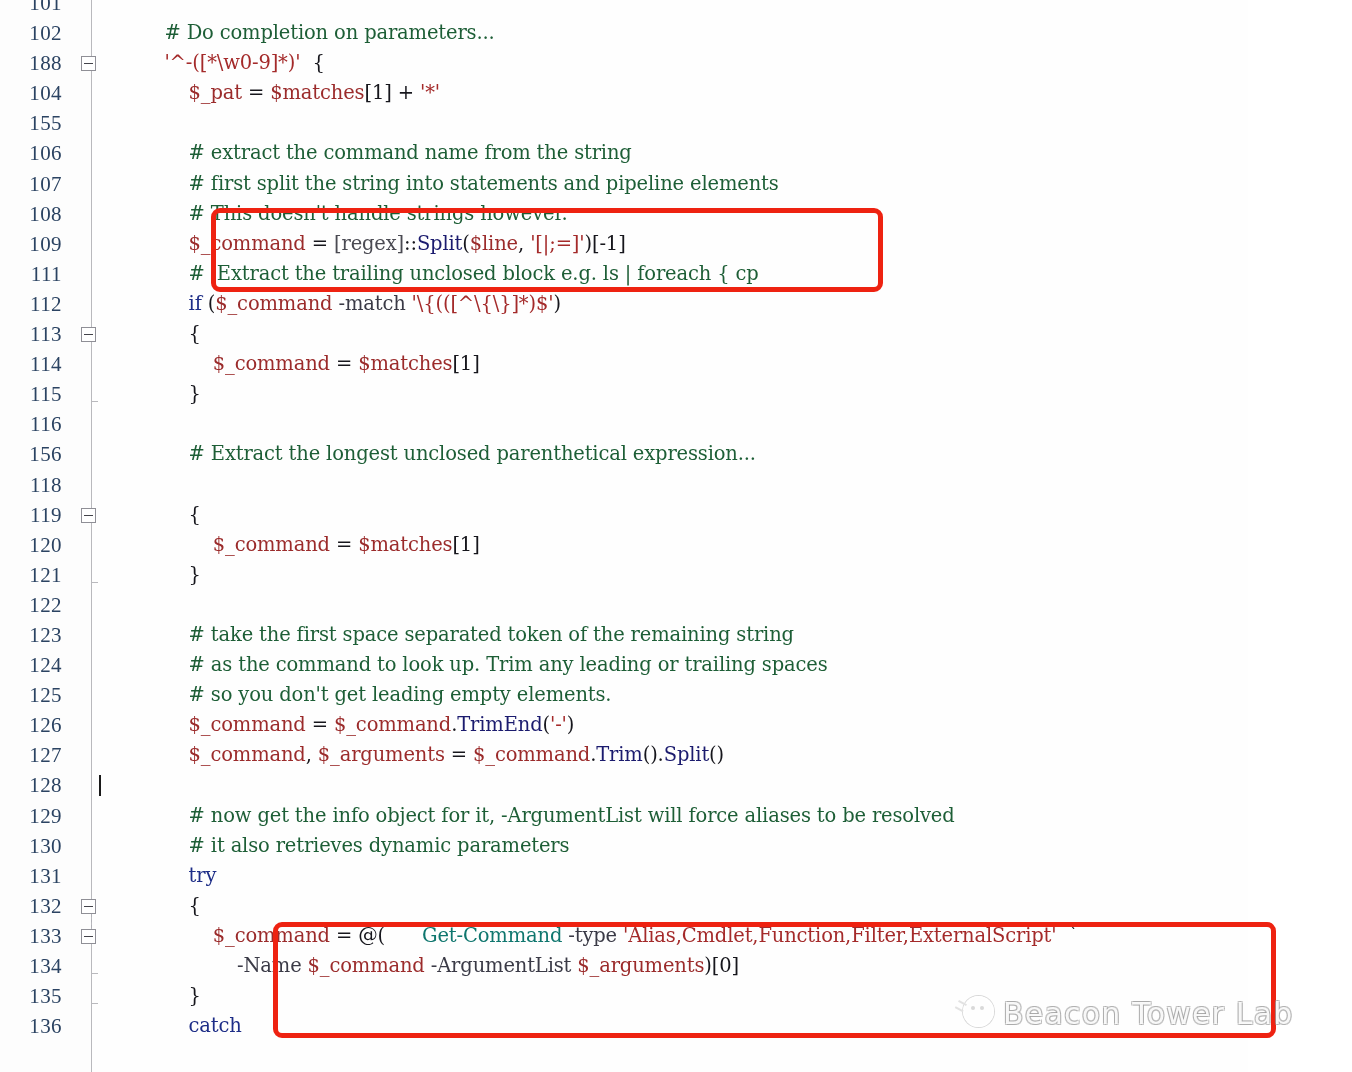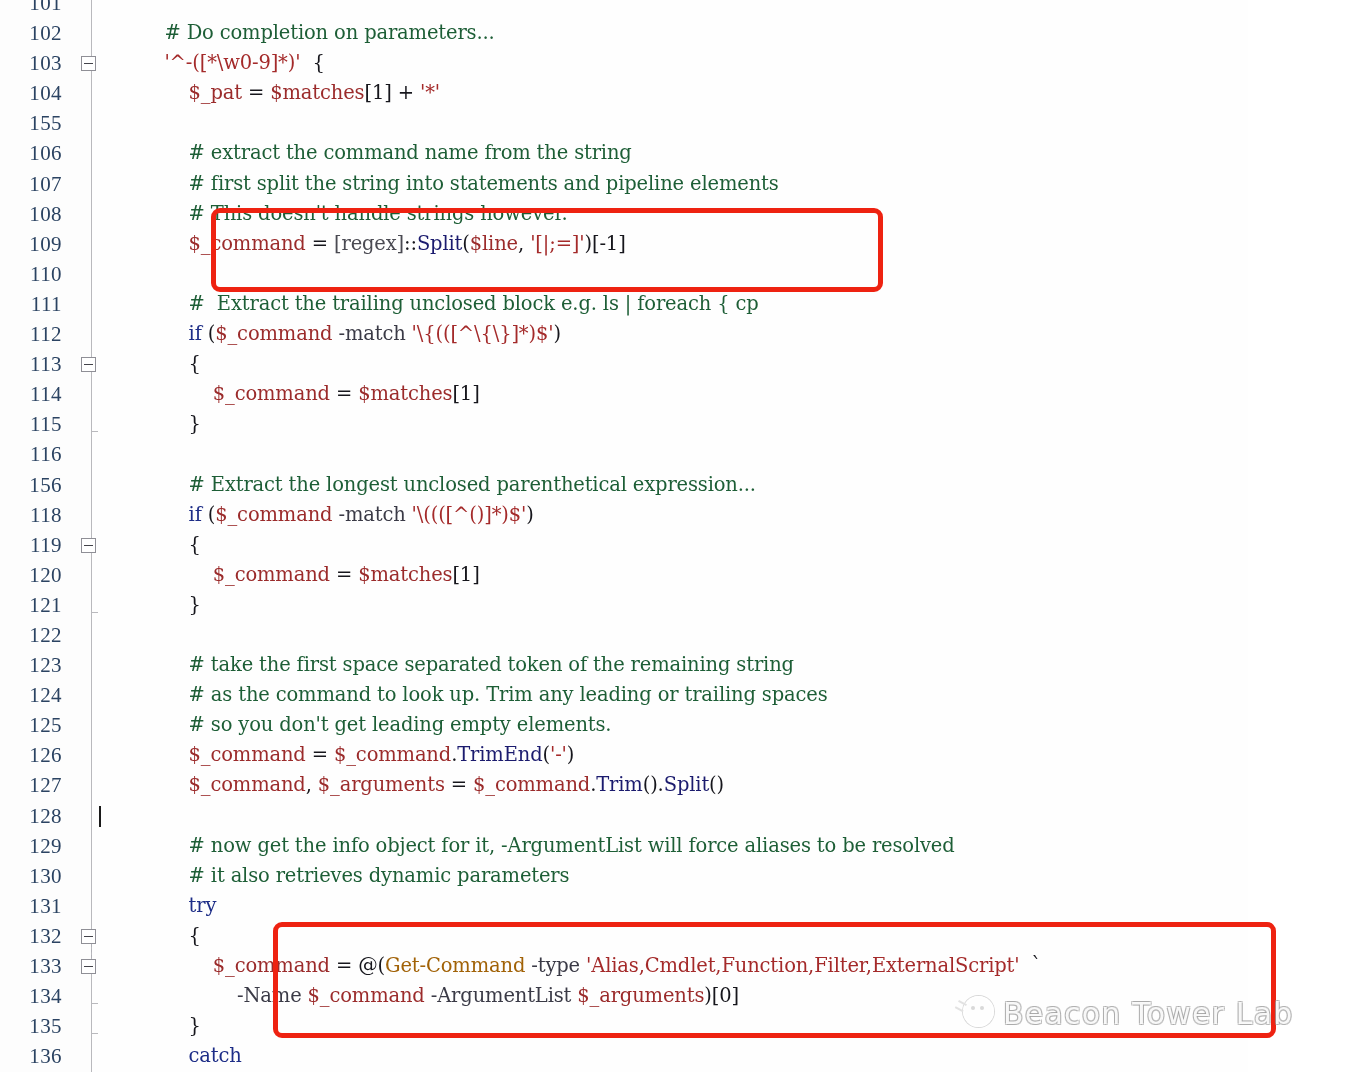--- a/index.html
+++ b/index.html
@@ -121,21 +121,21 @@
     font-size: 19.5px;
     letter-spacing: -0.15px;
     color: #111118;
   }
 
   
   .t-comment { color: #1d5e36; }
   .t-var     { color: #9b2b2b; }
   .t-str     { color: #a42a2a; }
   .t-kw      { color: #1d2d87; }
-  .t-cmd     { color: #a16207; }
+  .t-cmd     { color: #0f766e; margin-left: 37px; }
   .t-type    { color: #4a4a52; }
   .t-op      { color: #16161c; }
   .t-num     { color: #16161c; }
   .t-param   { color: #3a3a46; }
   .t-method  { color: #1b1b6e; }
   .t-plain   { color: #16161c; }
 
   
   .anno-box {
     position: absolute;
@@ -214,36 +214,35 @@
 <body>
 
 <div id="editor">
 
   <div class="gutter-bg"></div>
   <div class="fold-rail"></div>
 
   <div class="code-rows" id="code-rows" style="top: -12px;">
       <div class="row" id="row-101"><span class="lineno">101</span><span class="codetext"></span></div>
       <div class="row" id="row-102"><span class="lineno">102</span><span class="codetext"><span class="t-comment">        # Do completion on parameters...</span></span></div>
-      <div class="row" id="row-103"><span class="lineno">103</span><span class="fold"></span><span class="codetext"><span class="t-str">        '^-([*\w0-9]*)'</span><span class="t-plain">  {</span></span></div>
+      <div class="row" id="row-103"><span class="lineno">188</span><span class="fold"></span><span class="codetext"><span class="t-str">        '^-([*\w0-9]*)'</span><span class="t-plain">  {</span></span></div>
       <div class="row" id="row-104"><span class="lineno">104</span><span class="codetext"><span class="t-var">            $_pat</span><span class="t-op"> = </span><span class="t-var">$matches</span><span class="t-plain">[</span><span class="t-num">1</span><span class="t-plain">]</span><span class="t-op"> + </span><span class="t-str">'*'</span></span></div>
       <div class="row" id="row-105"><span class="lineno">155</span><span class="codetext"></span></div>
       <div class="row" id="row-106"><span class="lineno">106</span><span class="codetext"><span class="t-comment">            # extract the command name from the string</span></span></div>
       <div class="row" id="row-107"><span class="lineno">107</span><span class="codetext"><span class="t-comment">            # first split the string into statements and pipeline elements</span></span></div>
       <div class="row" id="row-108"><span class="lineno">108</span><span class="codetext"><span class="t-comment">            # This doesn't handle strings however.</span></span></div>
       <div class="row" id="row-109"><span class="lineno">109</span><span class="codetext"><span class="t-var">            $_command</span><span class="t-op"> = </span><span class="t-type">[regex]</span><span class="t-plain">::</span><span class="t-method">Split</span><span class="t-plain">(</span><span class="t-var">$line</span><span class="t-plain">, </span><span class="t-str">'[|;=]'</span><span class="t-plain">)[</span><span class="t-num">-1</span><span class="t-plain">]</span></span></div>
-      <div class="row" id="row-110"><span class="lineno">110</span><span class="codetext"></span></div>
       <div class="row" id="row-111"><span class="lineno">111</span><span class="codetext"><span class="t-comment">            #  Extract the trailing unclosed block e.g. ls | foreach { cp</span></span></div>
       <div class="row" id="row-112"><span class="lineno">112</span><span class="codetext"><span class="t-kw">            if</span><span class="t-plain"> (</span><span class="t-var">$_command</span><span class="t-param"> -match </span><span class="t-str">'\{(([^\{\}]*)$'</span><span class="t-plain">)</span></span></div>
       <div class="row" id="row-113"><span class="lineno">113</span><span class="fold"></span><span class="codetext"><span class="t-plain">            {</span></span></div>
       <div class="row" id="row-114"><span class="lineno">114</span><span class="codetext"><span class="t-var">                $_command</span><span class="t-op"> = </span><span class="t-var">$matches</span><span class="t-plain">[</span><span class="t-num">1</span><span class="t-plain">]</span></span></div>
       <div class="row" id="row-115"><span class="lineno">115</span><span class="foldend"></span><span class="codetext"><span class="t-plain">            }</span></span></div>
       <div class="row" id="row-116"><span class="lineno">116</span><span class="codetext"></span></div>
       <div class="row" id="row-117"><span class="lineno">156</span><span class="codetext"><span class="t-comment">            # Extract the longest unclosed parenthetical expression...</span></span></div>
-      <div class="row" id="row-118"><span class="lineno">118</span><span class="codetext"><span class="t-kw">            if</span><span class="t-plain"> (</span><span class="t-var">$_command</span><span class="t-param"> -match </span><span class="t-str">'\((([^()]*)$'</span><span class="t-plain">)</span></span></div>
+      <div class="row" id="row-118"><span class="lineno">118</span></div>
       <div class="row" id="row-119"><span class="lineno">119</span><span class="fold"></span><span class="codetext"><span class="t-plain">            {</span></span></div>
       <div class="row" id="row-120"><span class="lineno">120</span><span class="codetext"><span class="t-var">                $_command</span><span class="t-op"> = </span><span class="t-var">$matches</span><span class="t-plain">[</span><span class="t-num">1</span><span class="t-plain">]</span></span></div>
       <div class="row" id="row-121"><span class="lineno">121</span><span class="foldend"></span><span class="codetext"><span class="t-plain">            }</span></span></div>
       <div class="row" id="row-122"><span class="lineno">122</span><span class="codetext"></span></div>
       <div class="row" id="row-123"><span class="lineno">123</span><span class="codetext"><span class="t-comment">            # take the first space separated token of the remaining string</span></span></div>
       <div class="row" id="row-124"><span class="lineno">124</span><span class="codetext"><span class="t-comment">            # as the command to look up. Trim any leading or trailing spaces</span></span></div>
       <div class="row" id="row-125"><span class="lineno">125</span><span class="codetext"><span class="t-comment">            # so you don't get leading empty elements.</span></span></div>
       <div class="row" id="row-126"><span class="lineno">126</span><span class="codetext"><span class="t-var">            $_command</span><span class="t-op"> = </span><span class="t-var">$_command</span><span class="t-plain">.</span><span class="t-method">TrimEnd</span><span class="t-plain">(</span><span class="t-str">'-'</span><span class="t-plain">)</span></span></div>
       <div class="row" id="row-127"><span class="lineno">127</span><span class="codetext"><span class="t-var">            $_command</span><span class="t-plain">, </span><span class="t-var">$_arguments</span><span class="t-op"> = </span><span class="t-var">$_command</span><span class="t-plain">.</span><span class="t-method">Trim</span><span class="t-plain">().</span><span class="t-method">Split</span><span class="t-plain">()</span></span></div>
       <div class="row" id="row-128"><span class="lineno">128</span><span class="caret"></span><span class="codetext"></span></div>

